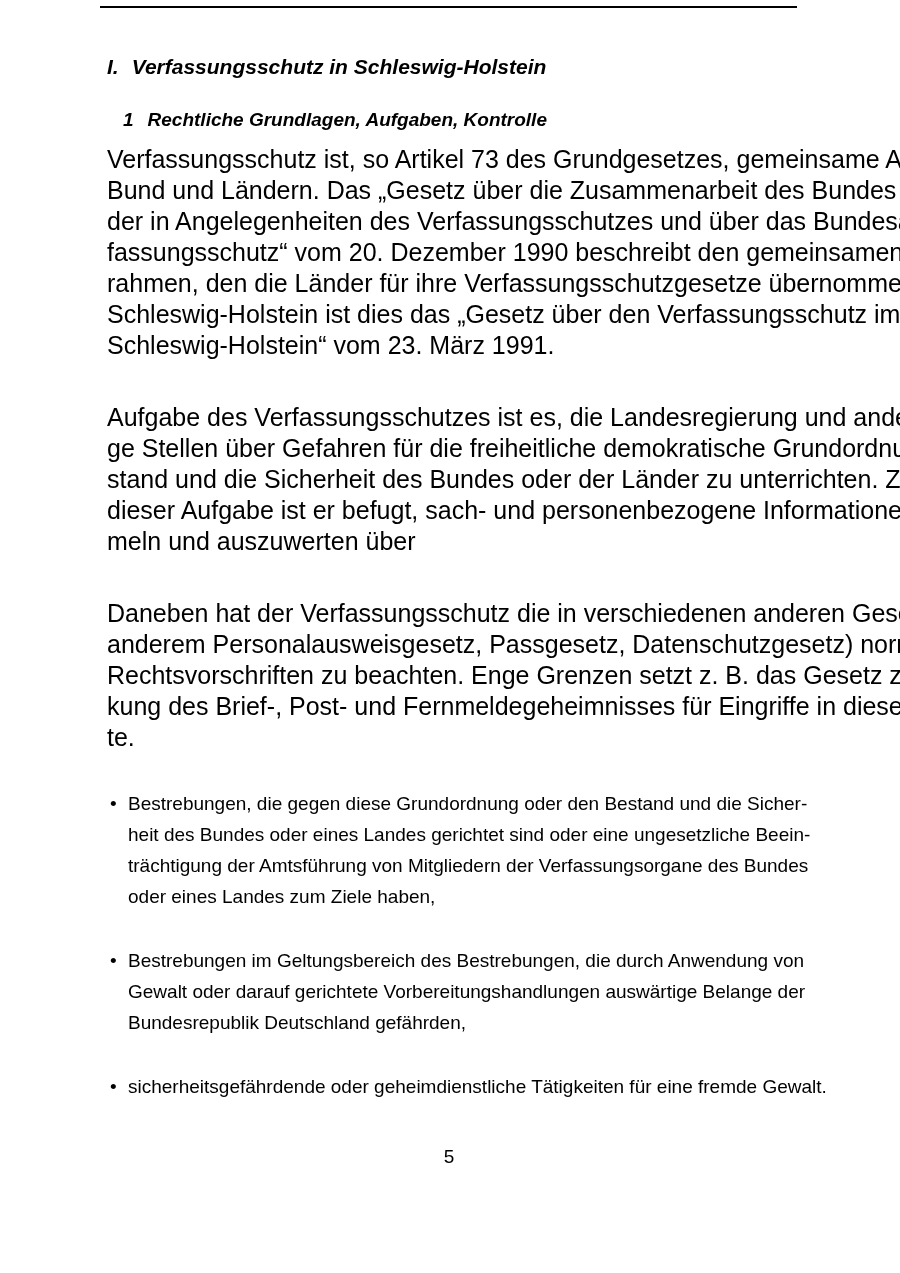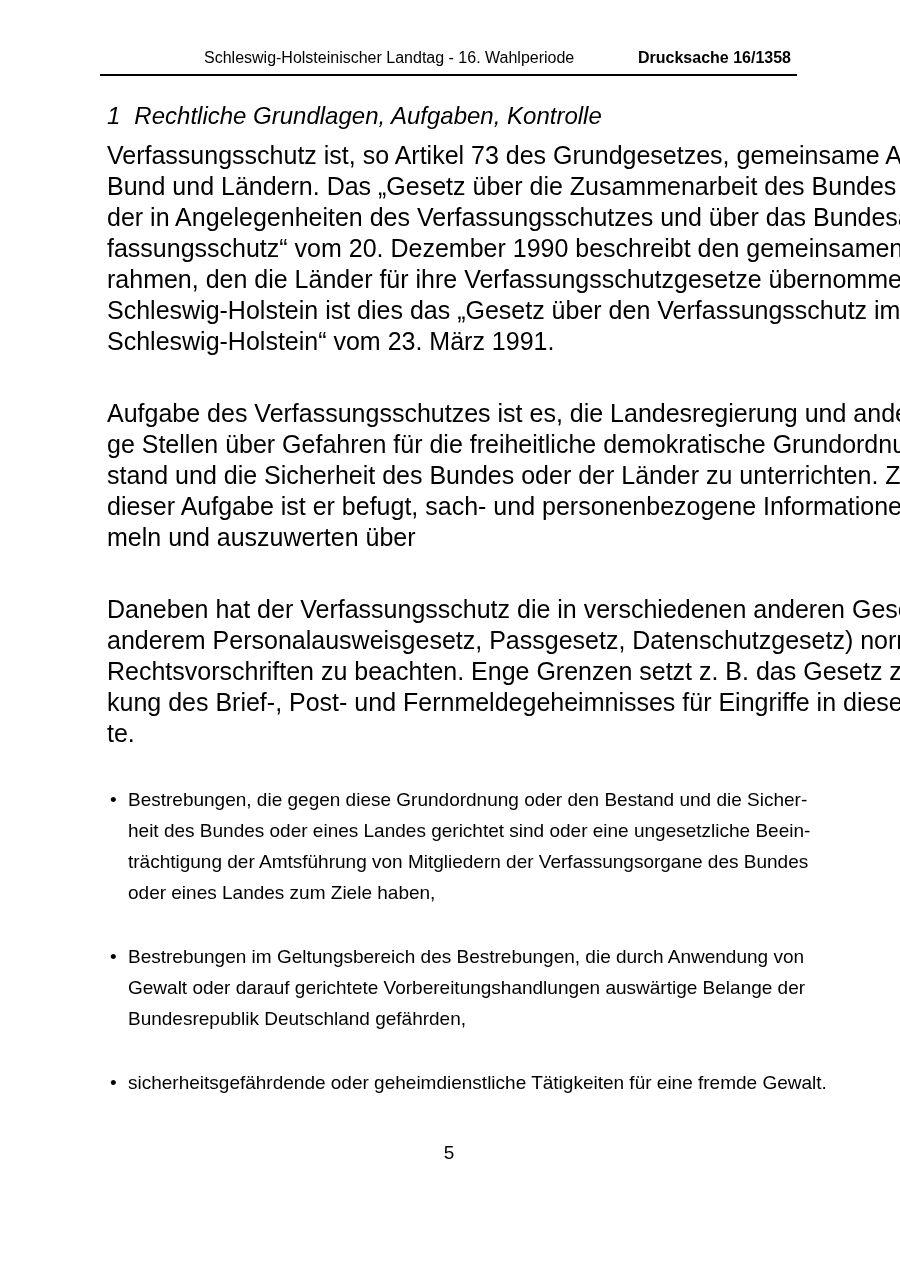--- a/index.html
+++ b/index.html
@@ -45,24 +45,24 @@
     font-size: 21px;
     line-height: 26px;
     font-weight: bold;
     font-style: italic;
   }
   .doc-title .num {
     display: inline-block;
     margin-right: 13px;
   }
   .section-heading {
-    margin: 28px 0 0 0;
-    font-size: 24px;
+    margin: 28px 0 0 16px;
+    font-size: 19px;
     line-height: 24px;
-    font-weight: normal;
+    font-weight: bold;
     font-style: italic;
   }
   .section-heading .num {
     display: inline-block;
     margin-right: 14px;
   }
   .para {
     margin: 41px 0 0 0;
     font-size: 25px;
     line-height: 31px;
@@ -99,27 +99,26 @@
     text-align: center;
     font-size: 19px;
     line-height: 31px;
   }
 </style>
 </head>
 <body>
 
 <div class="page">
 
-  <div class="header-row">
-    <span class="header-left">Schleswig-Holsteinischer Landtag - 16. Wahlperiode</span>
-    <span class="header-right">Drucksache 16/1358</span>
-  </div>
 
   <hr class="header-rule">
 
+  <h1 class="doc-title">
+    <span class="num">I.</span><span>Verfassungsschutz in Schleswig-Holstein</span>
+  </h1>
 
   <h2 class="section-heading">
     <span class="num">1</span><span>Rechtliche Grundlagen, Aufgaben, Kontrolle</span>
   </h2>
 
   <p class="para first">Verfassungsschutz ist, so Artikel 73 des Grundgesetzes, gemeinsame Aufgabe von
 Bund und Ländern. Das „Gesetz über die Zusammenarbeit des Bundes und der Län-
 der in Angelegenheiten des Verfassungsschutzes und über das Bundesamt für Ver-
 fassungsschutz“ vom 20. Dezember 1990 beschreibt den gemeinsamen Handlungs-
 rahmen, den die Länder für ihre Verfassungsschutzgesetze übernommen haben. In

